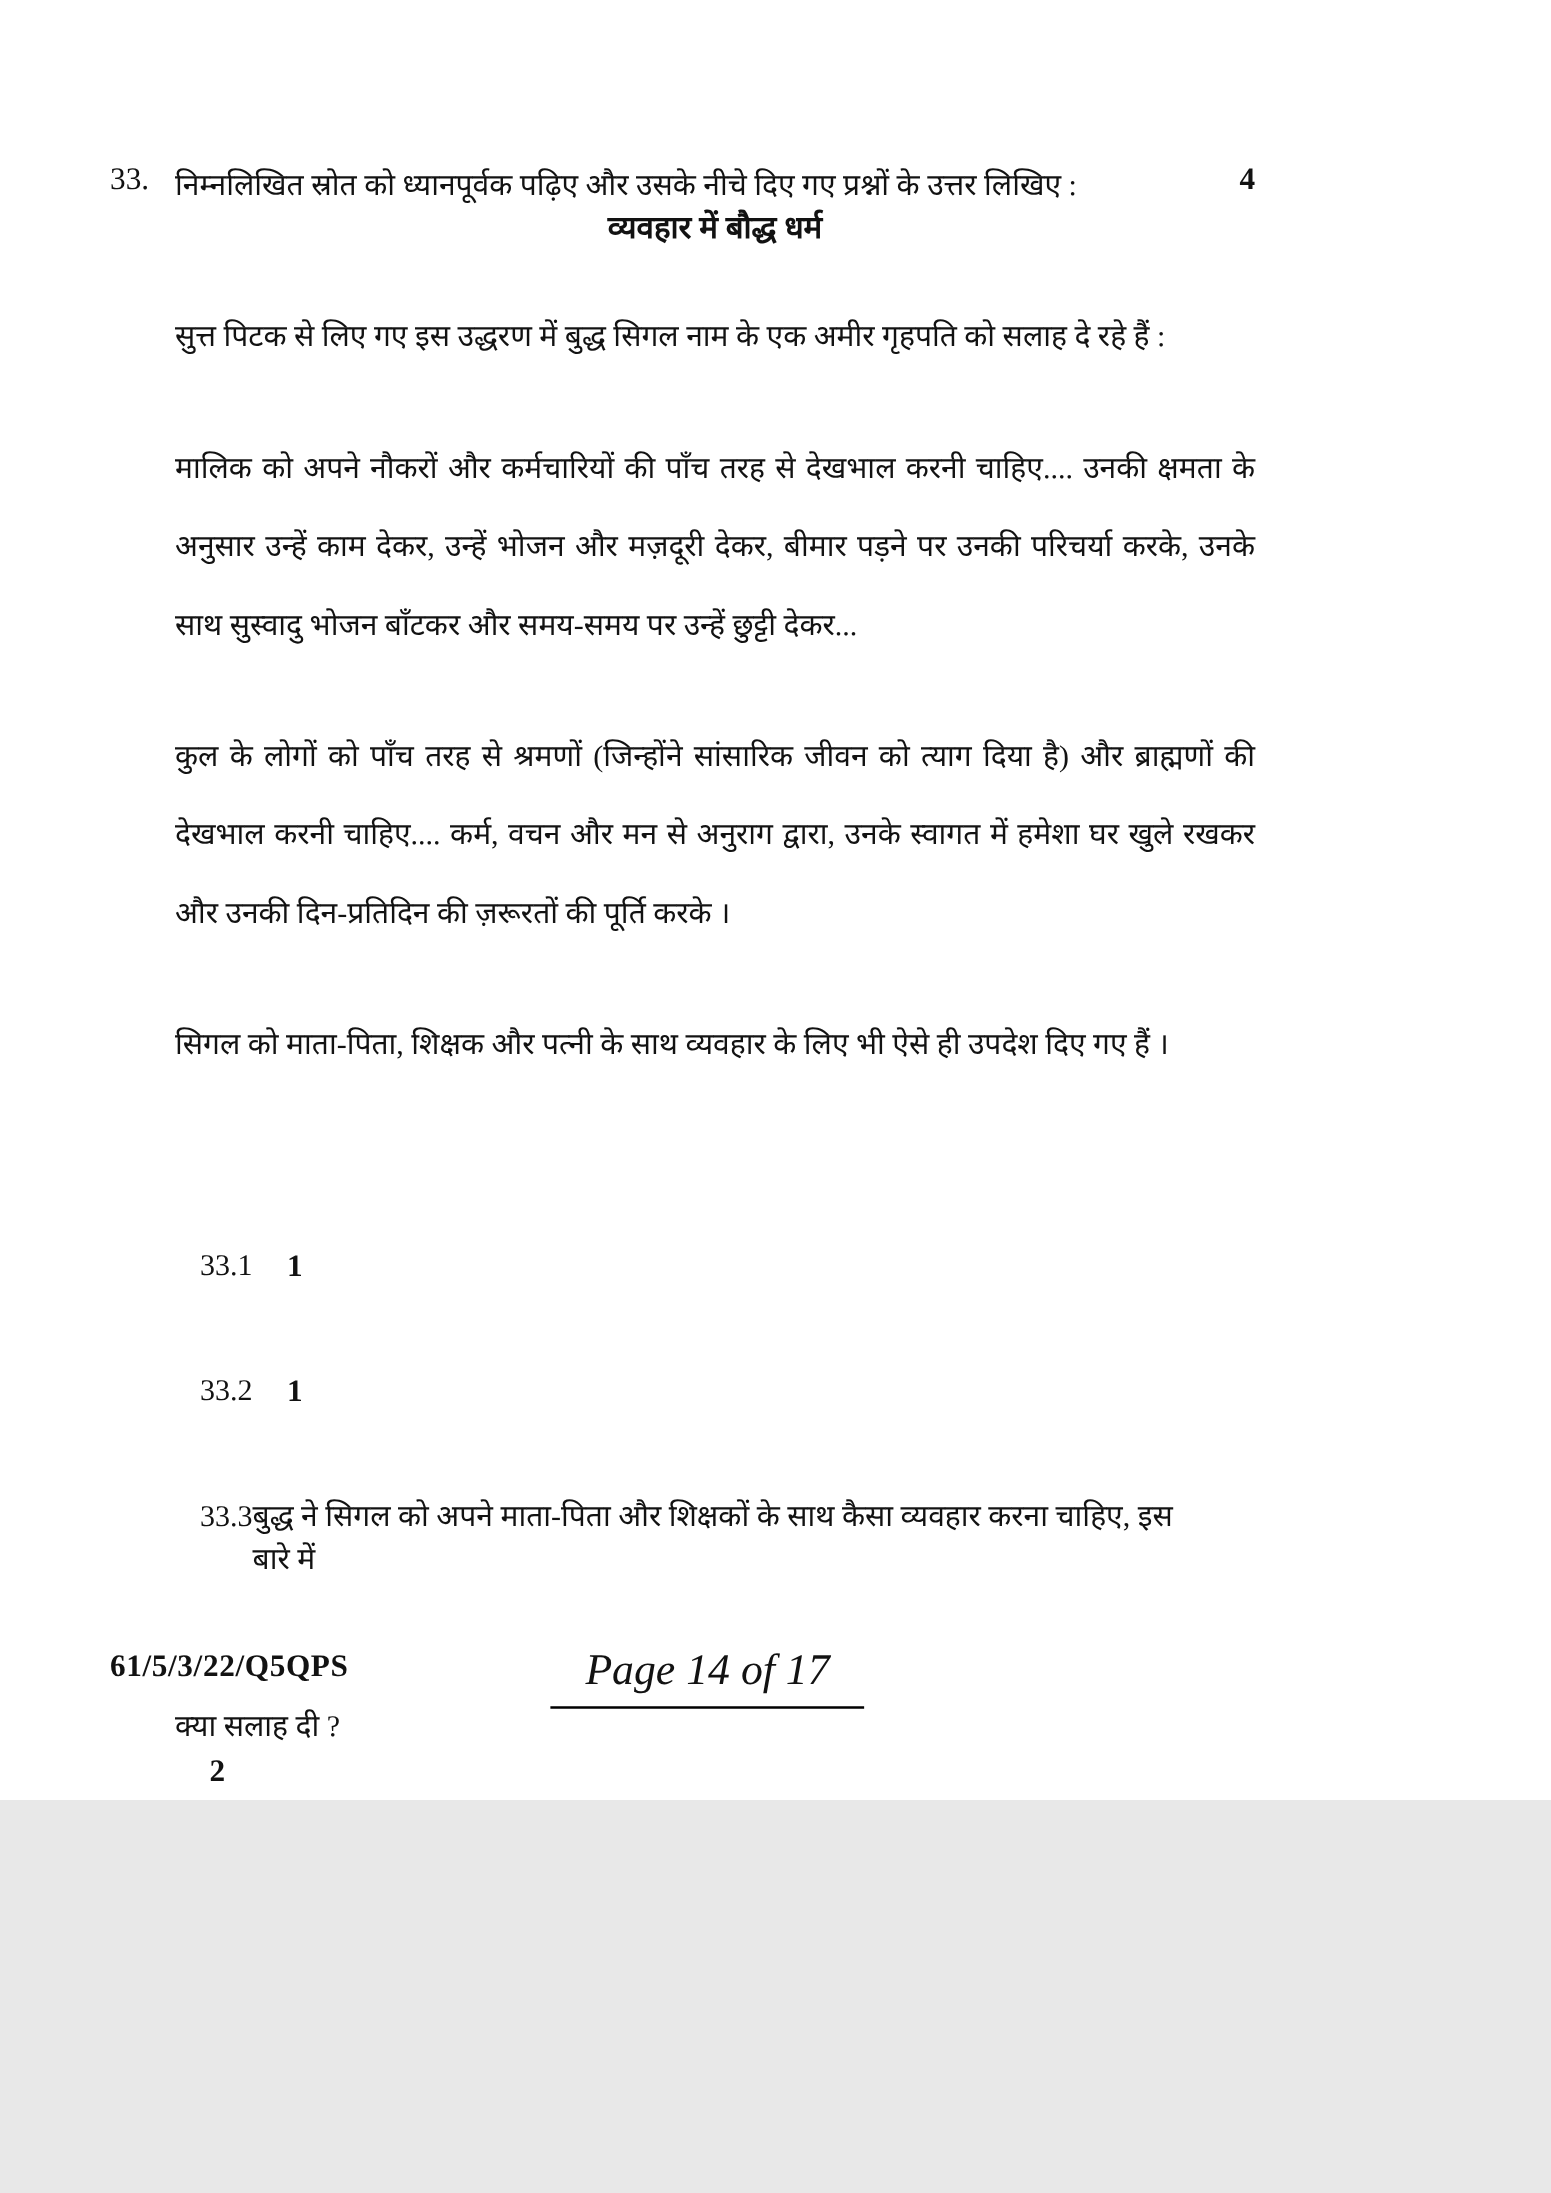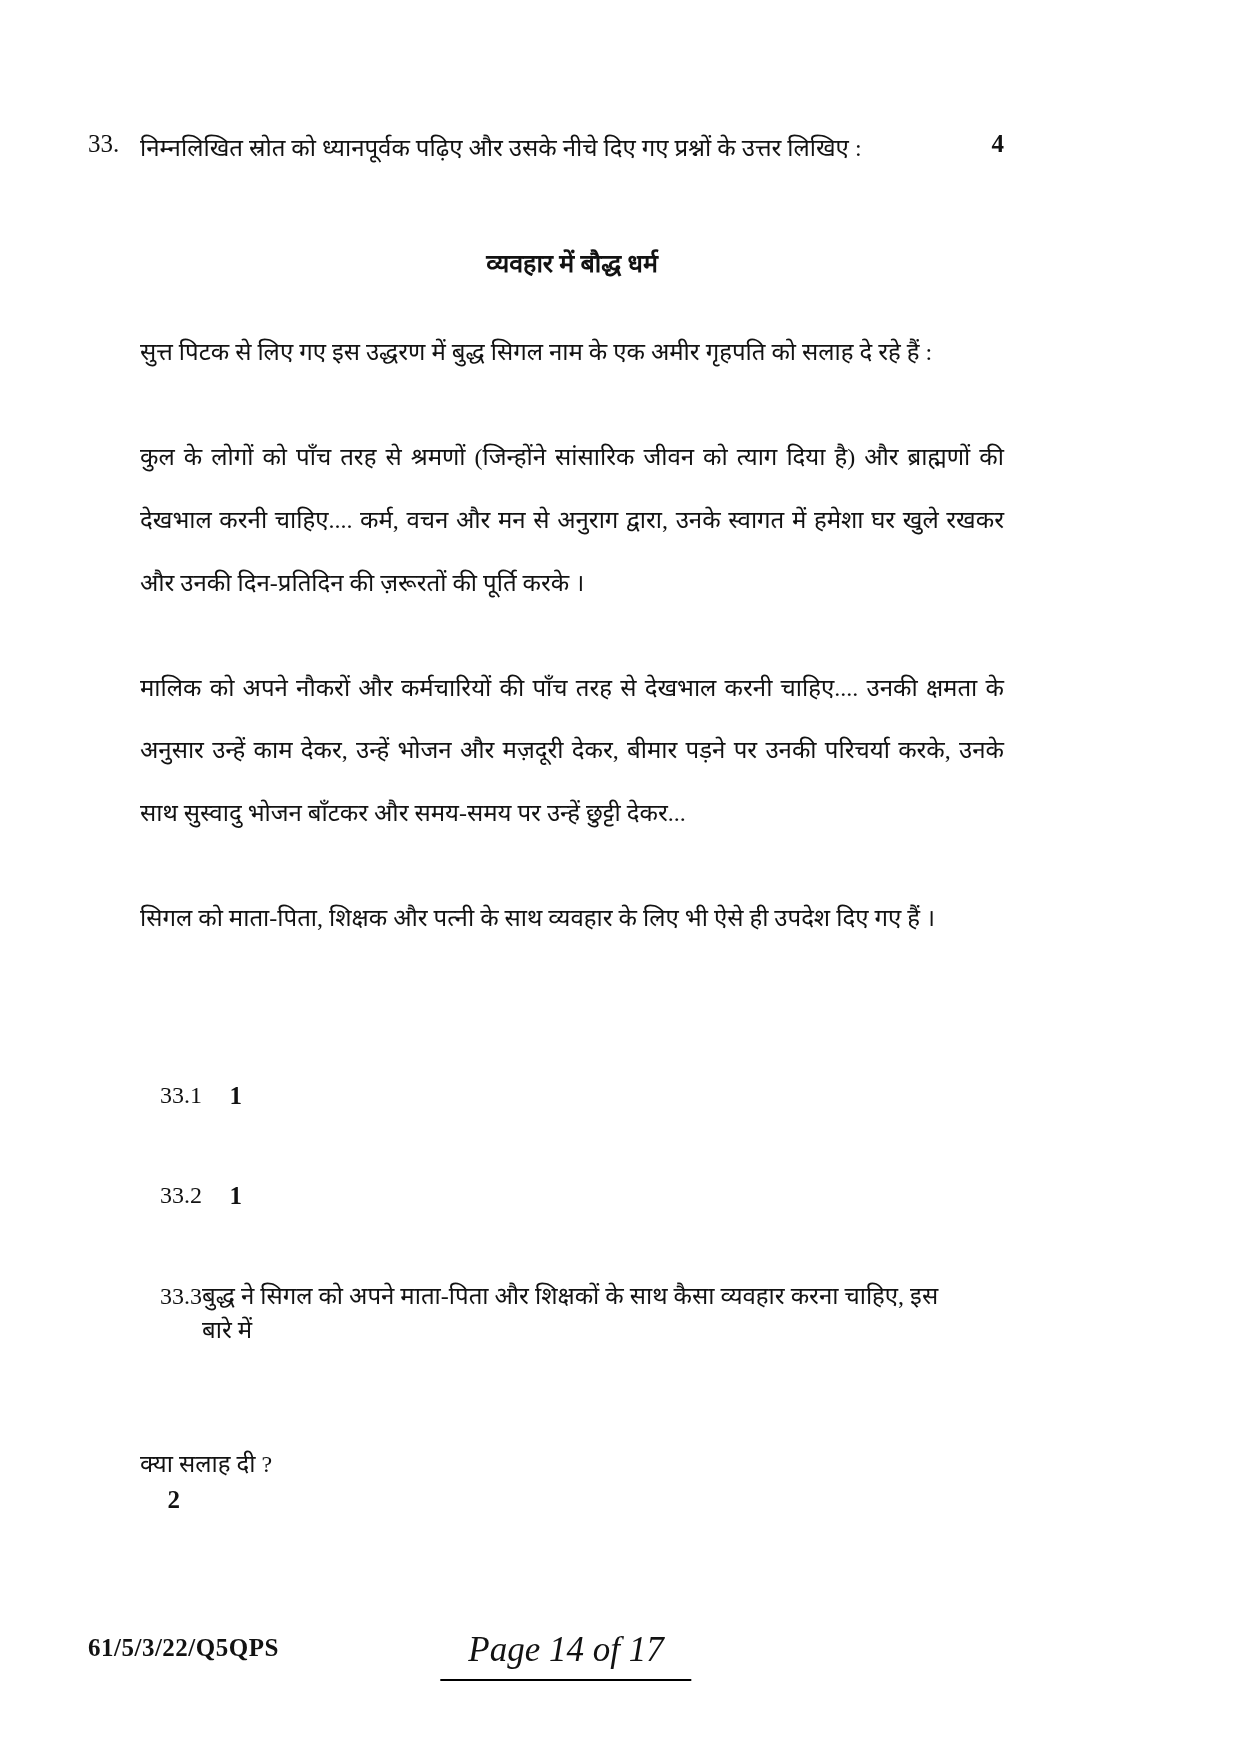--- a/index.html
+++ b/index.html
@@ -4,21 +4,21 @@
 <style>
   * { box-sizing: border-box; }
   html, body {
     margin: 0;
     padding: 0;
     background: #e8e8e8;
   }
   .page {
     position: relative;
     width: 1241px;
-    height: 1754px;
+    height: 1440px;
     margin: 0 auto;
     background: #ffffff;
     color: #121212;
     font-family: "Liberation Serif", "DejaVu Serif", serif;
     font-size: 24px;
     padding-top: 130px;
     overflow: hidden;
   }
   .content {
     margin-left: 88px;
@@ -45,21 +45,20 @@
     font-weight: bold;
     font-size: 25px;
   }
   
   .source {
     margin-left: 52px;
   }
   .source-title {
     text-align: center;
     font-weight: bold;
-    margin-top: 82px;
     font-size: 25px;
   }
   .source-para {
     margin-top: 42px;
     line-height: 2.62;
     text-align: justify;
   }
   .source-para.last {
     text-align: left;
   }
@@ -136,22 +135,22 @@
 
     <div class="q-row">
       <span class="q-num">33.</span>
       <span class="q-text">निम्नलिखित स्रोत को ध्यानपूर्वक पढ़िए और उसके नीचे दिए गए प्रश्नों के उत्तर लिखिए :</span>
       <span class="q-marks">4</span>
     </div>
 
     <div class="source">
       <div class="source-title">व्यवहार में बौद्ध धर्म</div>
       <div class="source-para">सुत्त पिटक से लिए गए इस उद्धरण में बुद्ध सिगल नाम के एक अमीर गृहपति को सलाह दे रहे हैं :</div>
+      <div class="source-para">मालिक को अपने नौकरों और कर्मचारियों की पाँच तरह से देखभाल करनी चाहिए.... उनकी क्षमता के अनुसार उन्हें काम देकर, उन्हें भोजन और मज़दूरी देकर, बीमार पड़ने पर उनकी परिचर्या करके, उनके साथ सुस्वादु भोजन बाँटकर और समय-समय पर उन्हें छुट्टी देकर...</div>
       <div class="source-para">कुल के लोगों को पाँच तरह से श्रमणों (जिन्होंने सांसारिक जीवन को त्याग दिया है) और ब्राह्मणों की देखभाल करनी चाहिए.... कर्म, वचन और मन से अनुराग द्वारा, उनके स्वागत में हमेशा घर खुले रखकर और उनकी दिन-प्रतिदिन की ज़रूरतों की पूर्ति करके ।</div>
-      <div class="source-para">मालिक को अपने नौकरों और कर्मचारियों की पाँच तरह से देखभाल करनी चाहिए.... उनकी क्षमता के अनुसार उन्हें काम देकर, उन्हें भोजन और मज़दूरी देकर, बीमार पड़ने पर उनकी परिचर्या करके, उनके साथ सुस्वादु भोजन बाँटकर और समय-समय पर उन्हें छुट्टी देकर...</div>
       <div class="source-para last">सिगल को माता-पिता, शिक्षक और पत्नी के साथ व्यवहार के लिए भी ऐसे ही उपदेश दिए गए हैं ।</div>
     </div>
 
     <div class="subq-block">
 
       <div class="subq">
         <div class="subq-line">
           <span class="subq-num">33.1</span>
           <span class="subq-marks">1</span>
         </div>

